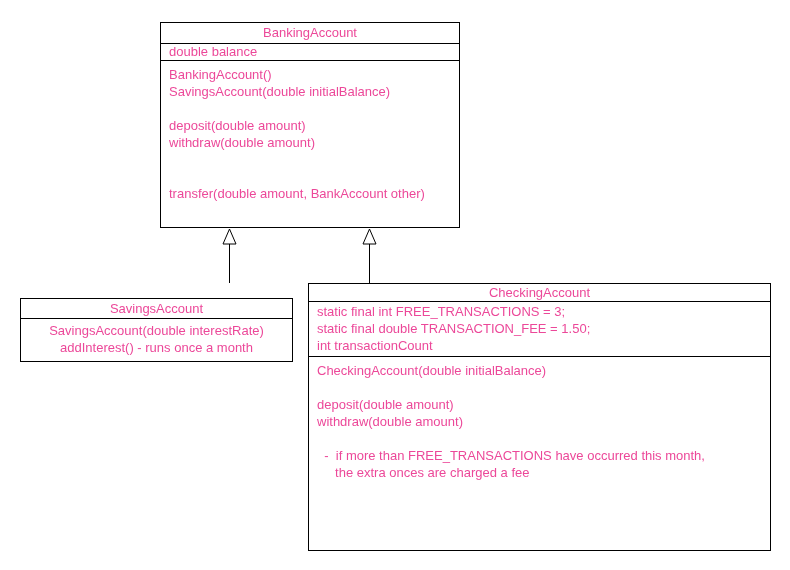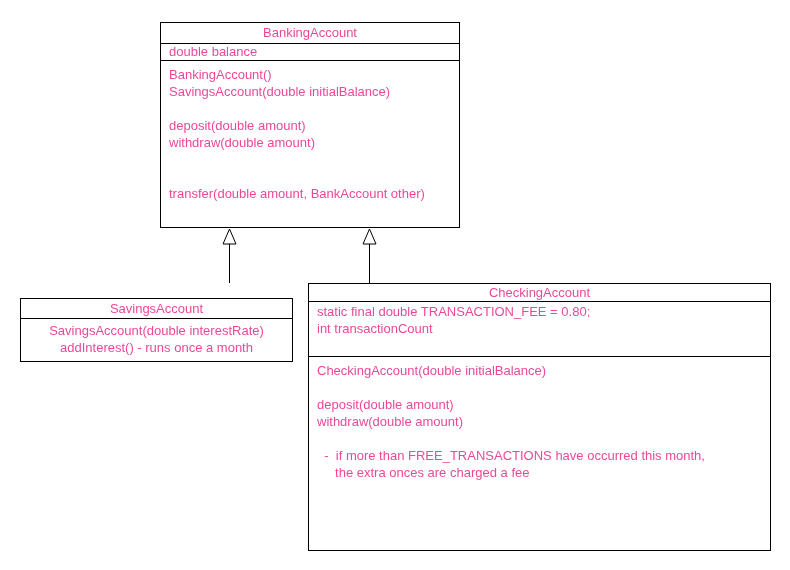--- a/index.html
+++ b/index.html
@@ -104,21 +104,22 @@
 
     <div class="uml-line">SavingsAccount(double interestRate)</div>
         <div class="uml-line">addInterest() - runs once a month</div>
       </div>
   </div>
 
   <div class="uml-class box-checking">
     <div class="uml-title">CheckingAccount</div>
     <div class="uml-attrs">
 
-        <div class="uml-line">static final double TRANSACTION_FEE = 0.80;</div>
+    <div class="uml-line">static final int FREE_TRANSACTIONS = 3;</div>
+        <div class="uml-line">static final double TRANSACTION_FEE = 1.50;</div>
         <div class="uml-line">int transactionCount</div>
       </div>
     <div class="uml-methods">
 
         <div class="uml-line">CheckingAccount(double initialBalance)</div>
         <div class="uml-line"></div>
         <div class="uml-line">deposit(double amount)</div>
         <div class="uml-line">withdraw(double amount)</div>
         <div class="uml-line"></div>
         <div class="uml-line">  -  if more than FREE_TRANSACTIONS have occurred this month,</div>

